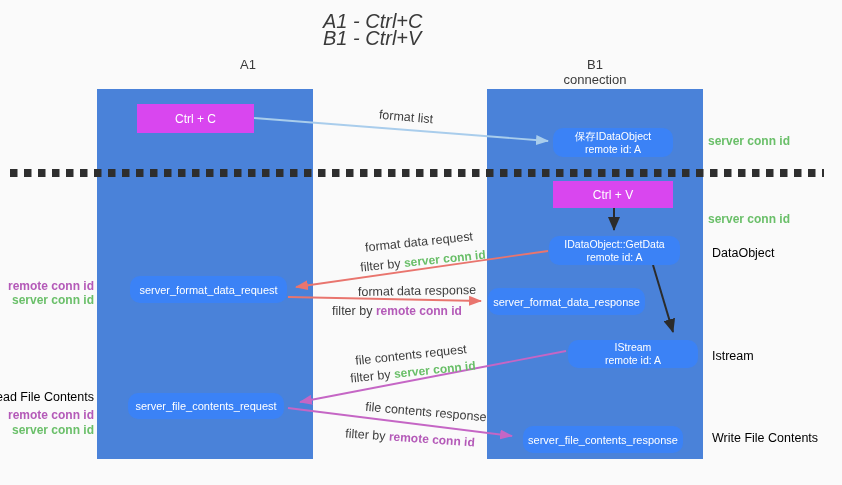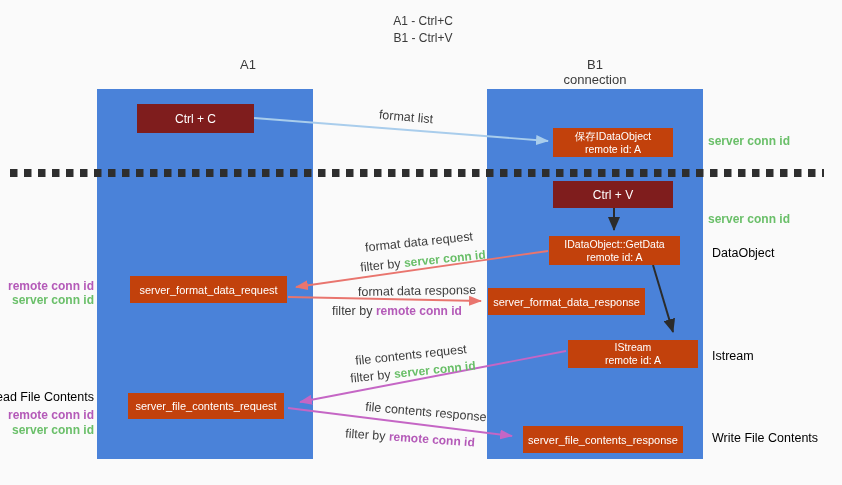--- a/index.html
+++ b/index.html
@@ -4,36 +4,36 @@
 <style>
   html,body{margin:0;padding:0;}
   body{
     width:842px;height:485px;position:relative;overflow:hidden;
     background:#fafafa;
     font-family:"Liberation Sans", sans-serif;
     color:#3d3d3d;
   }
   .abs{position:absolute;}
   .title{
-    left:323px;top:13px;width:200px;text-align:center;
-    font-size:12px;line-height:17px;color:#3a3a3a;
+    left:323px;top:13px;width:200px;
+    font-size:20px;line-height:17px;color:#3a3a3a;font-style:italic;
   }
   .lane-header{
     width:120px;top:57px;text-align:center;
     font-size:13px;line-height:15px;color:#3a3a3a;
   }
   .lane{
     top:89px;width:216px;height:370px;background:#4a82d9;
   }
   .box{
     display:flex;flex-direction:column;align-items:center;justify-content:center;
     color:#ffffff;text-align:center;white-space:nowrap;
   }
-  .box.green{background:#7f1d1d;font-size:12px;}
-  .box.orange{background:#c2410c;font-size:11px;}
+  .box.green{background:#d946ef;font-size:12px;}
+  .box.orange{background:#3b82f6;font-size:11px;border-radius:10px;}
   .box .ln{line-height:13px;font-size:10.5px;}
   .rot{
     transform:translate(-50%,-50%) rotate(var(--r,0deg));
     font-size:12.5px;color:#3d3d3d;white-space:nowrap;
   }
   .bold-green{color:#6abf69;font-weight:bold;font-size:12px;}
   .bold-purple{color:#b45ab8;font-weight:bold;font-size:12px;}
   .side-label{font-size:12.5px;color:#000000;white-space:nowrap;}
   .left-col{right:748px;text-align:right;white-space:nowrap;}
   svg.overlay{position:absolute;left:0;top:0;pointer-events:none;}

